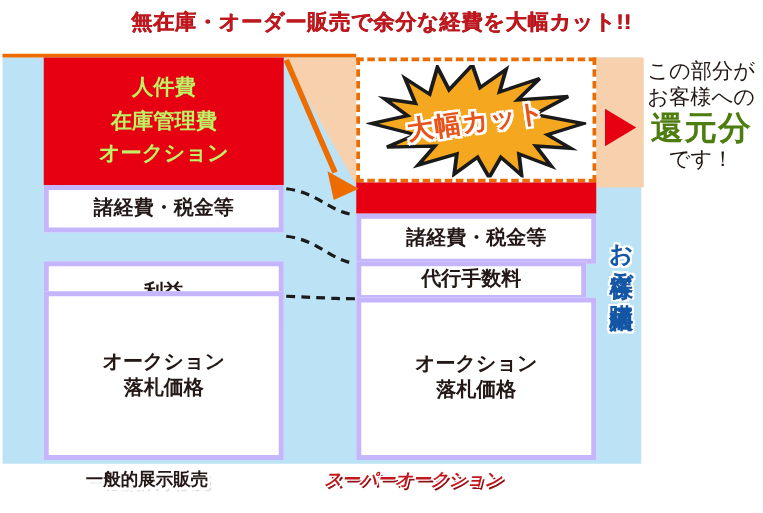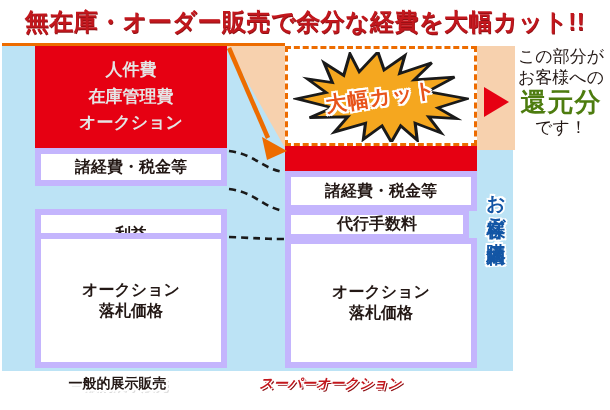--- a/index.html
+++ b/index.html
@@ -6,44 +6,44 @@
   html,body { background:#ffffff; }
   body { font-family:"Liberation Sans","DejaVu Sans",sans-serif; }
   .canvas{
     position:relative; width:610px; height:410px; background:#ffffff; overflow:hidden;
   }
   .abs{ position:absolute; }
 
   
   .main-title{
     top:6px; left:0; width:610px; text-align:center;
-    font-size:24px; font-weight:900; color:#c2171d;
+    font-size:17px; font-weight:900; color:#c2171d;
     letter-spacing:0.5px;
     text-shadow:0.5px 0.5px 0 #8e1014;
     white-space:nowrap;
   }
 
   
   .bg-blue{ left:2px; top:46px; width:511px; height:325px; background:#bce3f5; }
   .orange-line{ left:2px; top:43px; width:283px; height:3px; background:#ed6c00; }
   .funnel{ left:227px; top:46px; width:58px; height:102px; background:#f7d1ae;
            clip-path:polygon(0 0,100% 0,100% 100%); }
   .peach-strip{ left:477px; top:46px; width:38px; height:104px; background:#f7d1ae; }
 
   
   .gbox{
-    background:#ffffff; border:6px solid #c4b5fd;
+    background:#ffffff; border:4px solid #c4b5fd;
     display:flex; align-items:center; justify-content:center;
     font-weight:700; color:#231815; font-size:16px; text-align:center;
     line-height:1.3;
   }
   .redbox{
     background:#e60012; display:flex; flex-direction:column;
     align-items:center; justify-content:center;
-    color:#e5e5e5; font-weight:700; font-size:17px; line-height:1.55;
+    color:#bef264; font-weight:700; font-size:17px; line-height:1.55;
     text-align:center;
   }
   .redbar{ background:#e60012; }
 
   
   .l-red   { left:35px; top:46px;  width:192px; height:102px; }
   .l-box1  { left:35px; top:148px; width:192px; height:38px; }
   .l-box2  { left:35px; top:184px; width:192px; height:51px;margin-top:25px; }
   .l-box3  { left:35px; top:233px; width:192px; height:135px; flex-direction:column; }
 

